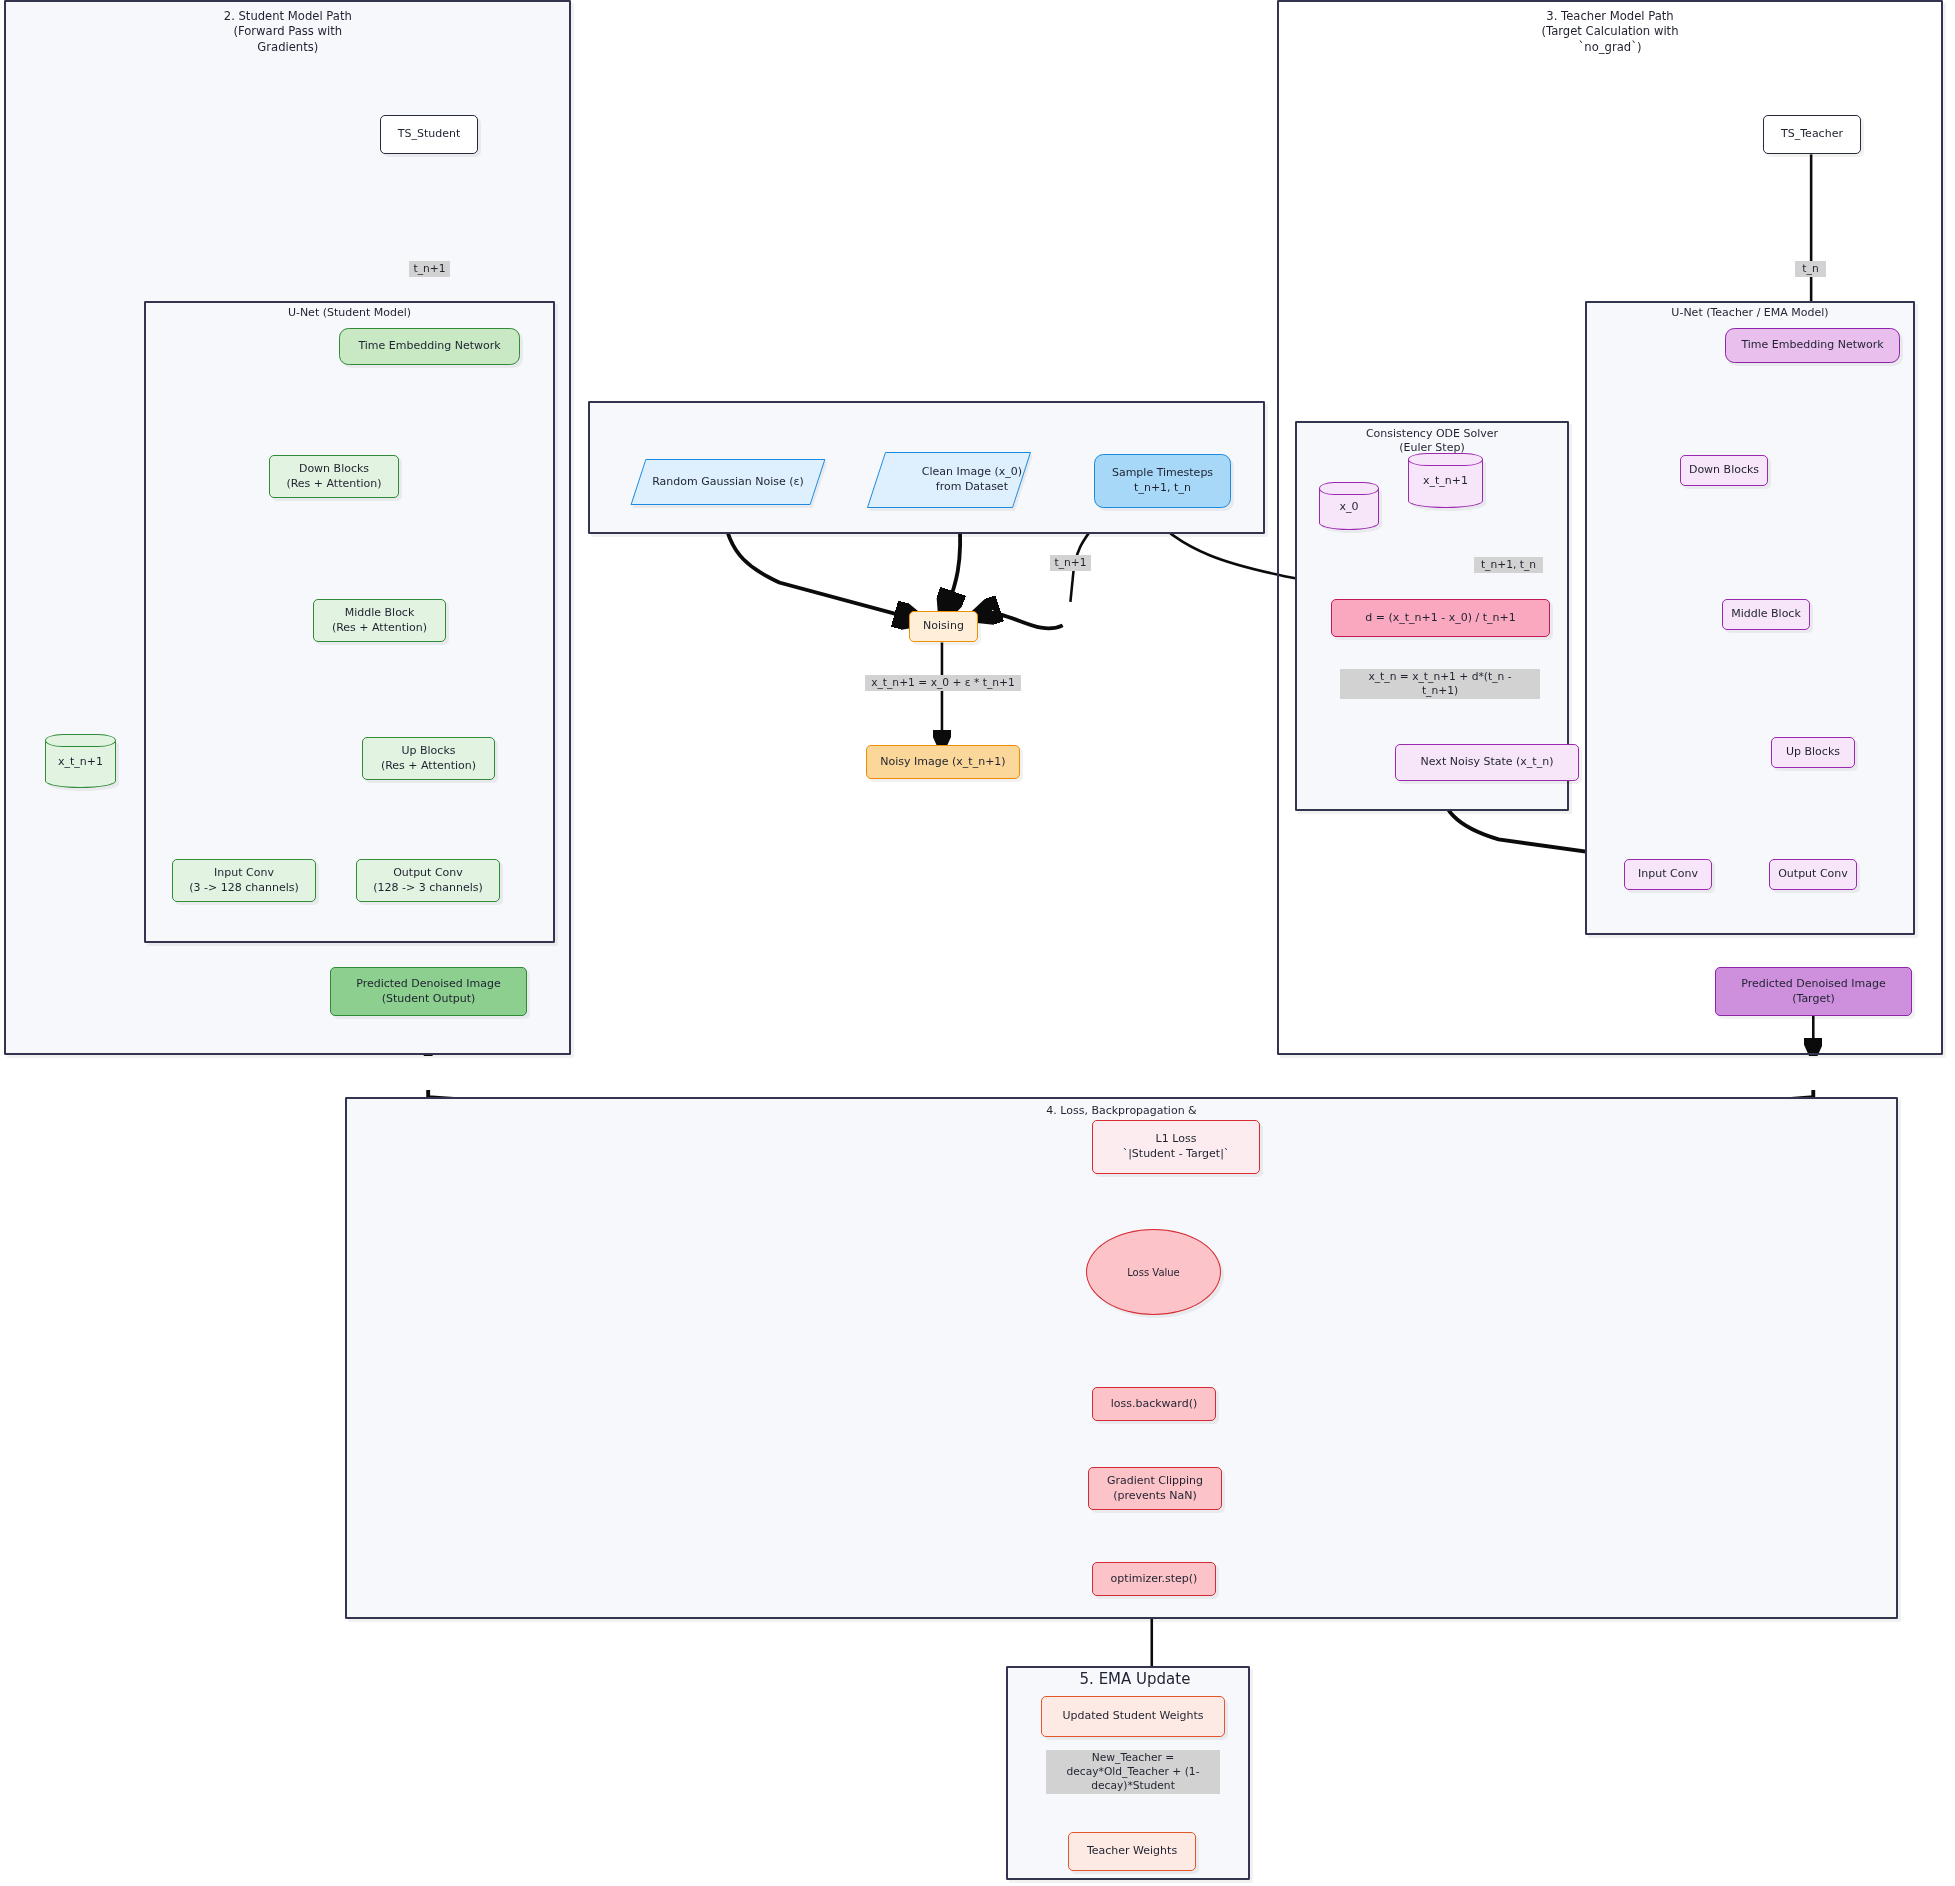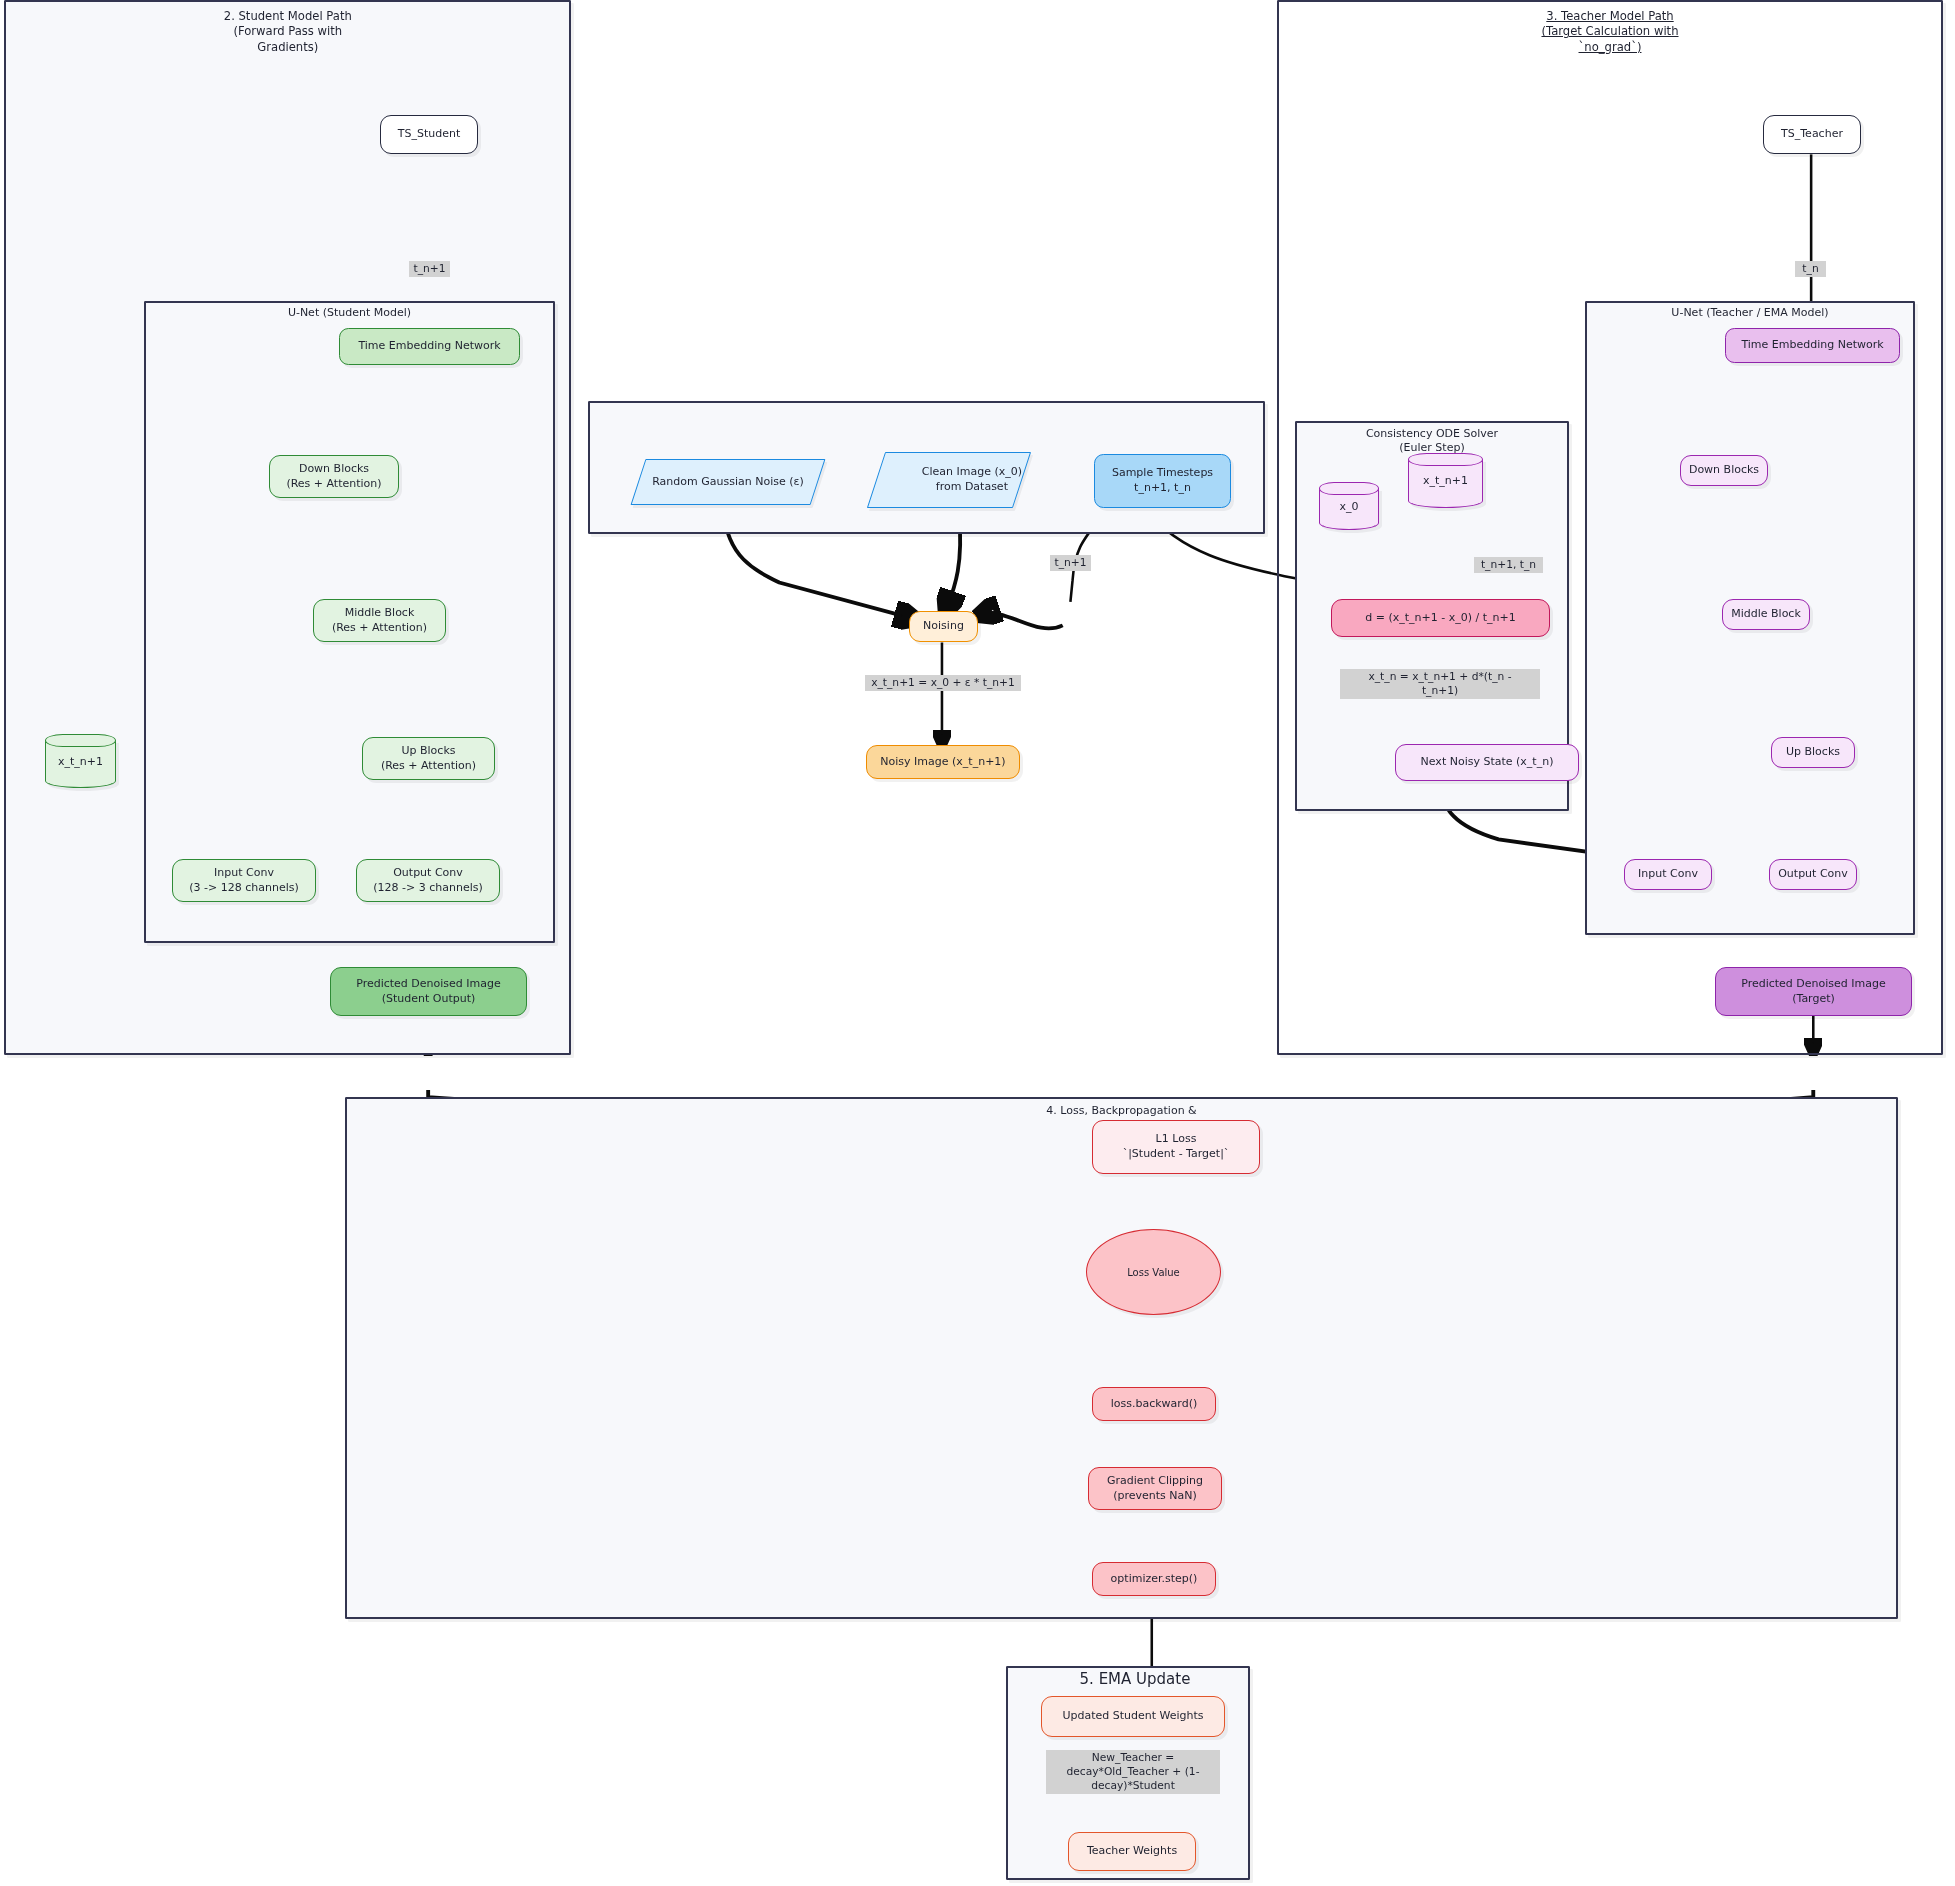--- a/index.html
+++ b/index.html
@@ -32,21 +32,21 @@
     box-sizing:border-box;
     display:flex;
     align-items:center;
     justify-content:center;
     text-align:center;
     white-space:pre-line;
     line-height:1.34;
     color:#1f2230;
     font-size:11px;
     box-shadow:3px 3px 0 0 rgba(0,0,0,.055);
-    border-radius:11px;
+    border-radius:5px;
   }
   .plain{background:#ffffff;border:1.7px solid #262a3f;}
   .green{background:#e2f3e1;border:1.7px solid #2f8b36;}
   .green-solid{background:#8ccf8e;border:1.7px solid #2f8b36;}
   .green-round{background:#c9e9c5;border:1.7px solid #2f8b36;border-radius:9.4px;}
   .purple{background:#f7e6fa;border:1.7px solid #9c27b0;}
   .purple-solid{background:#ce8fdd;border:1.7px solid #8e24aa;}
   .purple-round{background:#e9bfee;border:1.7px solid #8e24aa;border-radius:9.4px;}
   .blue-solid{background:#a8d8f8;border:1.7px solid #1b8ae0;border-radius:9.4px;}
   .orange{background:#ffefd9;border:1.7px solid #f09000;}
@@ -263,21 +263,21 @@
   <div class="edge-label" style="left:1474px;top:557px;width:69px;">t_n+1, t_n</div>
 
   <div class="node pink-strong" style="left:1331px;top:599px;width:219px;height:38px;">d = (x_t_n+1 - x_0) / t_n+1</div>
 
   <div class="edge-label" style="left:1340px;top:669px;width:200px;">x_t_n = x_t_n+1 + d*(t_n -
 t_n+1)</div>
 
   <div class="node purple" style="left:1348px;top:744px;width:184px;height:37px;margin-left:47px;">Next Noisy State (x_t_n)</div>
 
   <div class="subgraph" style="left:1277px;top:0;width:666px;height:1055px;background:transparent;border-color:#333550;"></div>
-  <div class="sg-title" style="left:1277px;top:9.4px;width:666px;text-decoration:underline;">3. Teacher Model Path
+  <div class="sg-title" style="left:1277px;top:9.4px;width:666px;">3. Teacher Model Path
 (Target Calculation with
 `no_grad`)</div>
 
   <div class="node plain" style="left:1763px;top:115px;width:98px;height:39px;">TS_Teacher</div>
 
   <div class="edge-label" style="left:1795px;top:261px;width:31px;">t_n</div>
 
   <div class="subgraph" style="left:1585px;top:301px;width:330px;height:634px;"></div>
   <div class="sg-title" style="left:1585px;top:306px;width:330px;font-size:11px;">U-Net (Teacher / EMA Model)</div>
 

